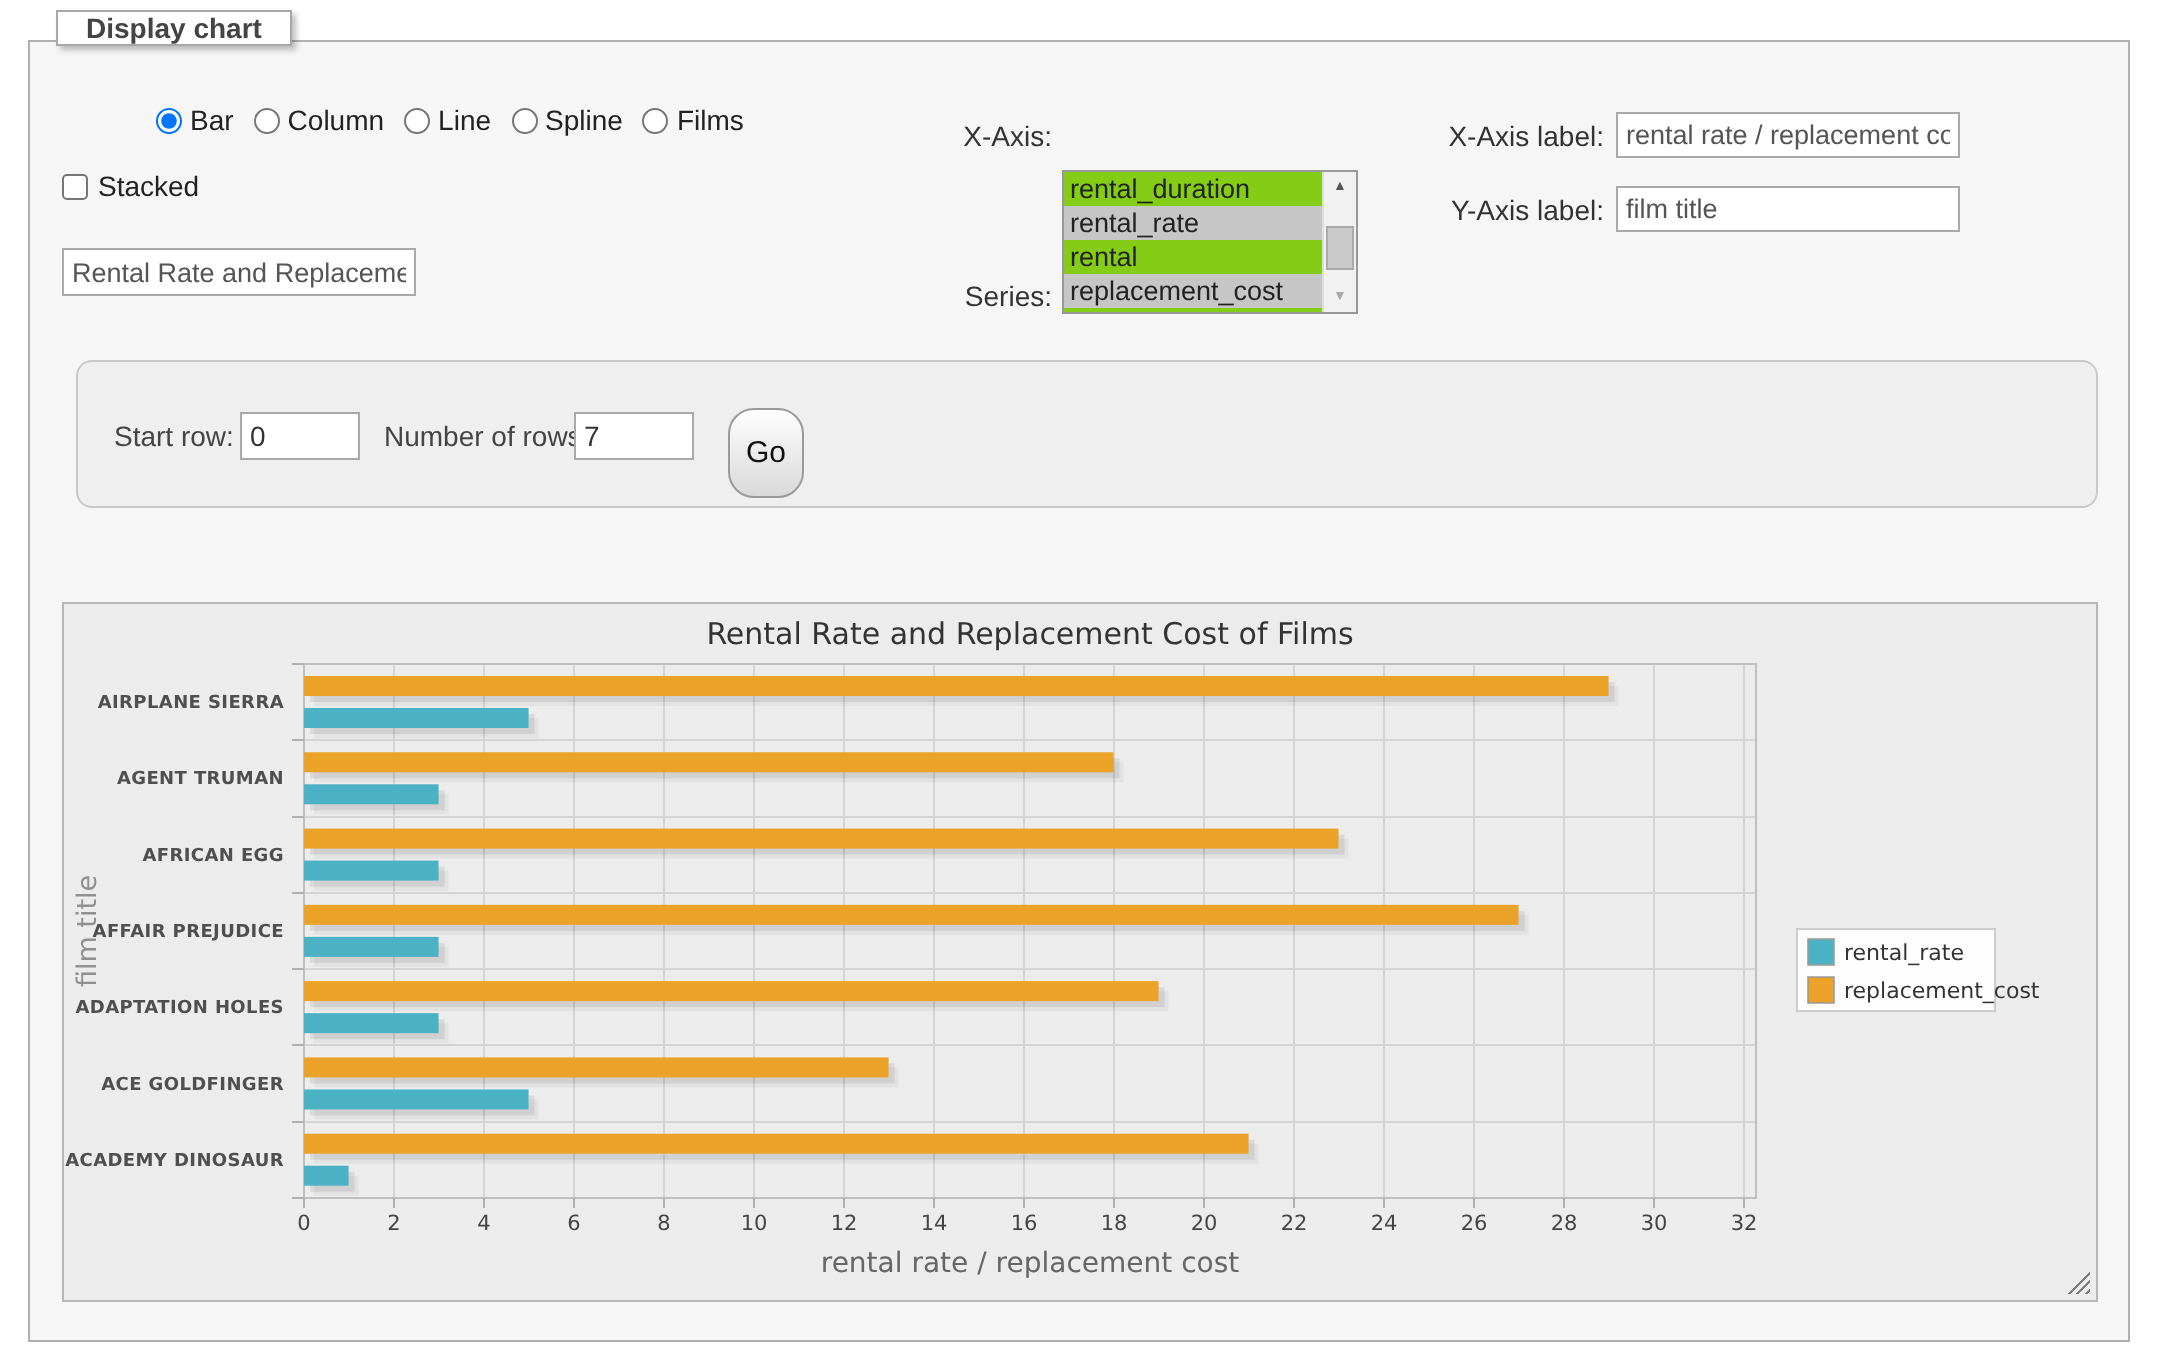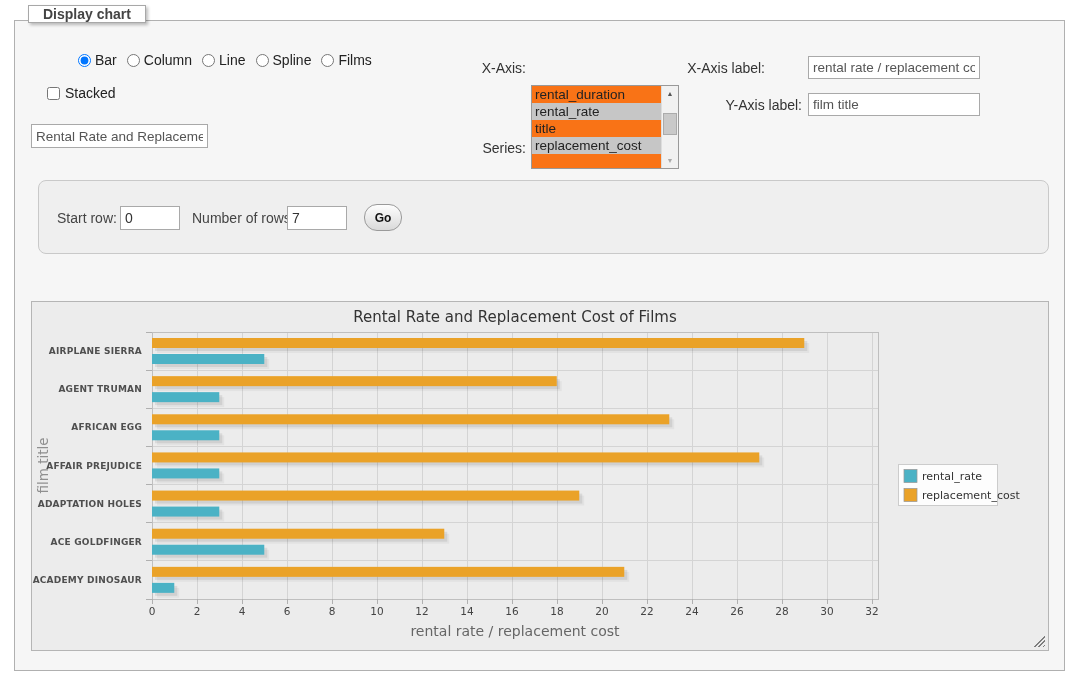--- a/index.html
+++ b/index.html
@@ -12,56 +12,56 @@
     border:1px solid #b0b0b0;background:#f6f6f6;box-sizing:border-box;
   }
   .legend-tab{
     position:absolute;left:13px;top:-16px;background:#fff;border:1px solid #a8a8a8;
     box-shadow:2px 2px 3px rgba(0,0,0,.25);padding:0 14px;font-weight:bold;
     font-size:14px;color:#444;white-space:nowrap;
   }
   .radio-row{position:absolute;left:16px;top:31px;display:flex;align-items:center;white-space:nowrap;padding-left:47px;}
   .radio-row label{margin-right:10px;display:flex;align-items:center;}
   .radio-row input{margin:0 4px 0 0;}
-  .stacked-row{position:absolute;left:16px;top:64px;display:flex;align-items:center;margin-left:16px;}
+  .stacked-row{position:absolute;left:16px;top:64px;display:flex;align-items:center;}
   .stacked-row input{margin:0 5px 0 0;}
   input[type=text]{
     border:1px solid #a9a9a9;background:#fff;font-family:"Liberation Sans",sans-serif;
     font-size:13.5px;color:#555;padding:2px 4px;box-sizing:border-box;
   }
   .title-input{position:absolute;left:16px;top:103px;width:177px;height:24px;color:#444;}
   .ctl-label{position:absolute;color:#333;}
   .lbl-right{text-align:right;}
   .select-box{
     position:absolute;left:516px;top:34px;width:152px;height:24px;background:#fff;
     border:1px solid #999;box-sizing:border-box;font-size:13.5px;color:#222;
     padding:3px 20px 0 6px;cursor:default;
   }
   .select-arrow{position:absolute;right:6px;top:6px;font-size:9px;color:#333;}
   .series-list{
-    position:absolute;left:516px;top:64px;width:148px;height:84px;background:#f97316;
+    position:absolute;left:516px;top:64px;width:148px;height:72px;background:#84cc16;
     border:1px solid #999;box-sizing:border-box;font-size:13.5px;overflow:hidden;
   }
   .series-option{height:17px;line-height:17px;padding:0 3px;width:calc(100% - 22px);white-space:nowrap;}
   .series-option.selected{background:#c6c6c6;}
   .sl-scrollbar{position:absolute;right:0;top:0;width:17px;height:100%;background:#f1f1f1;border-left:1px solid #ddd;box-sizing:border-box;}
   .sb-btn{height:15px;text-align:center;font-size:7px;line-height:15px;color:#555;background:#f1f1f1;}
   .sb-btn.down{position:absolute;bottom:0;left:0;right:0;color:#aaa;}
   .sb-thumb{position:absolute;left:1px;right:1px;top:27px;height:22px;background:#c9c9c9;border:1px solid #ababab;box-sizing:border-box;}
   .axis-input{position:absolute;left:793px;width:172px;height:23px;}
   .rows-panel{
     position:absolute;left:23px;top:159px;width:1011px;height:74px;box-sizing:border-box;
     border:1px solid #c9c9c9;border-radius:8px;background:#efefef;
   }
   .rows-panel .ctl-label{color:#444;}
   .rows-panel input[type=text]{position:absolute;top:25px;width:60px;height:24px;font-size:14px;color:#333;}
   .go-btn{
-    position:absolute;left:325px;top:23px;width:38px;height:27px;border-radius:13px;
+    position:absolute;left:325px;top:23px;width:38px;height:45px;border-radius:13px;
     border:1px solid #9a9a9a;background:linear-gradient(#fefefe,#d9d9d9);
-    font-family:"Liberation Sans",sans-serif;font-size:12px;color:#111;cursor:pointer;font-weight:bold;
+    font-family:"Liberation Sans",sans-serif;font-size:15px;color:#111;cursor:pointer;
   }
   .chart-box{
     position:absolute;left:16px;top:280px;width:1018px;height:350px;box-sizing:border-box;
     background:#ececec;border:1px solid #b5b5b5;
   }
   .chart-box svg{position:absolute;left:0;top:0;}
   .resize-handle{
     position:absolute;right:3px;bottom:3px;width:12px;height:12px;
     background:repeating-linear-gradient(135deg,#7d7d7d 0 1px,transparent 1px 3px);
     clip-path:polygon(100% 0,100% 100%,0 100%);cursor:nwse-resize;
@@ -103,31 +103,31 @@
 
   <input type="text" class="title-input" value="Rental Rate and Replacement Cost of Films" style="">
 
   <span class="ctl-label lbl-right" style="left:420px;top:39px;width:91px;">X-Axis:</span>
 
   <span class="ctl-label lbl-right" style="left:420px;top:119px;width:91px;">Series:</span>
   <div class="series-list">
     <div id="series-options">
         <div class="series-option">rental_duration</div>
         <div class="series-option selected">rental_rate</div>
-        <div class="series-option">title</div>
+        <div class="series-option">rental</div>
         <div class="series-option selected">replacement_cost</div>
       </div>
     <div class="sl-scrollbar">
       <div class="sb-btn">▲</div>
       <div class="sb-thumb"></div>
       <div class="sb-btn down">▼</div>
     </div>
   </div>
 
-  <span class="ctl-label lbl-right" style="left:660px;top:39px;width:90px;">X-Axis label:</span>
+  <span class="ctl-label lbl-right" style="left:697px;top:39px;width:90px;">X-Axis label:</span>
   <input type="text" class="axis-input" style="top: 35px;" value="rental rate / replacement cost">
 
   <span class="ctl-label lbl-right" style="left:697px;top:76px;width:90px;">Y-Axis label:</span>
   <input type="text" class="axis-input" style="top: 72px;" value="film title">
 
   <div class="rows-panel">
     <span class="ctl-label" style="left:18px;top:29px;">Start row:</span>
     <input type="text" style="left: 81px;" value="0">
     <span class="ctl-label" style="left:153px;top:29px;">Number of rows:</span>
     <input type="text" style="left: 248px;" value="7">

